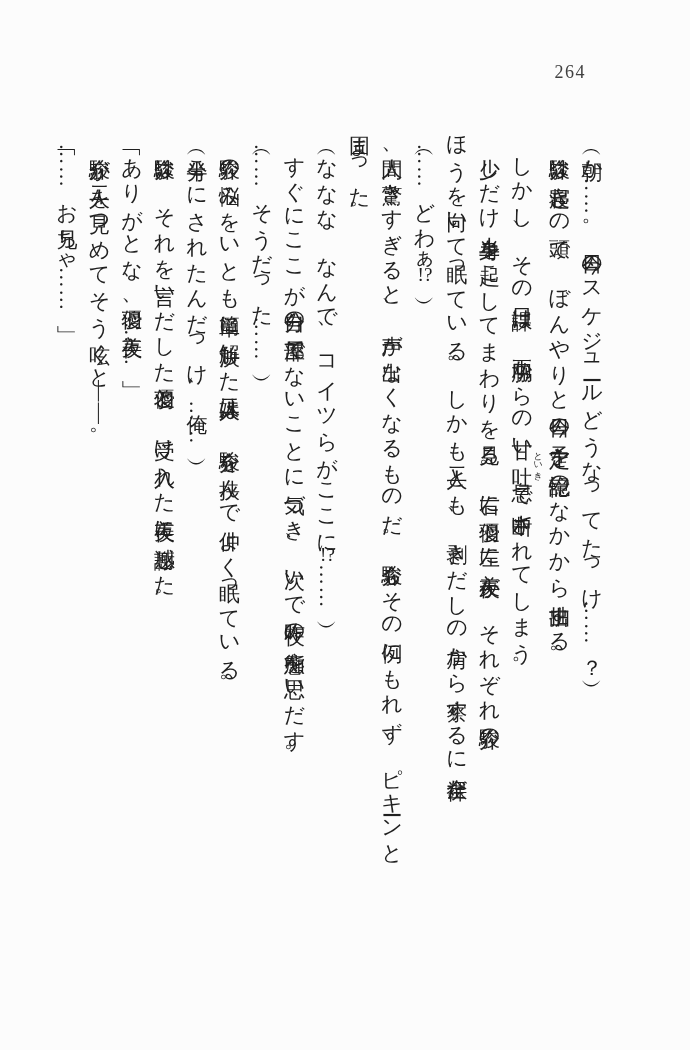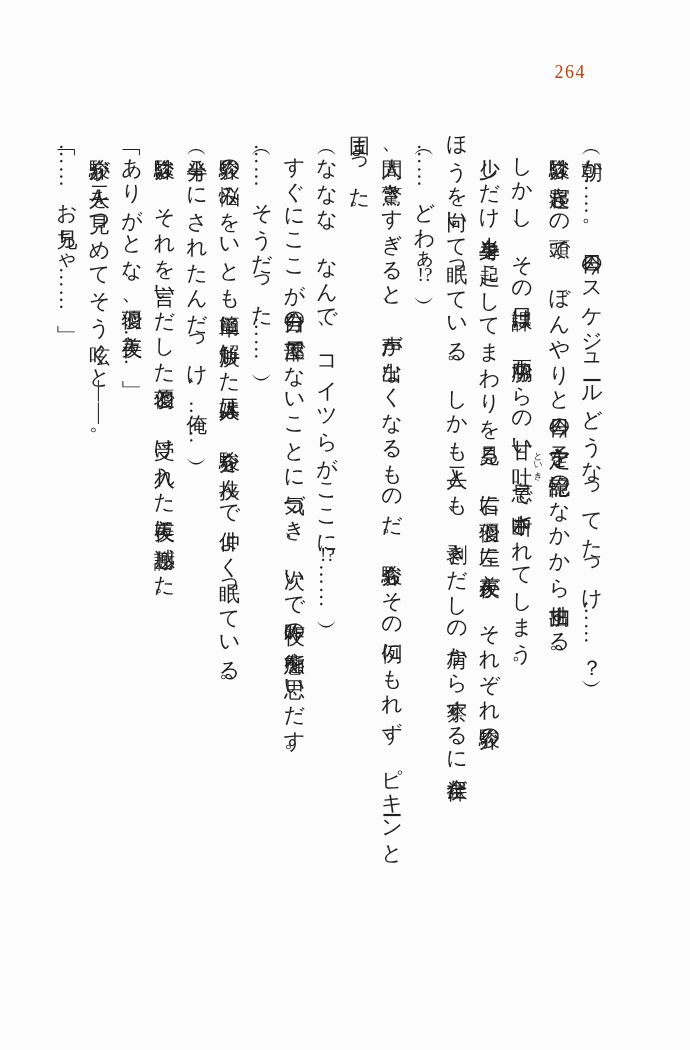--- a/index.html
+++ b/index.html
@@ -17,21 +17,21 @@
   .page {
     position: absolute;
     inset: 0;
   }
   .page-number {
     position: absolute;
     top: 62px;
     right: 104px;
     font-size: 18px;
     letter-spacing: 1.5px;
-    color: #c2410c;
+    color: #404040;
   }
   .text-block {
     position: absolute;
     top: 120px;
     right: 82px;
     height: 880px;
     writing-mode: vertical-rl;
     text-orientation: mixed;
     font-size: 21px;
     line-height: 32.5px;

